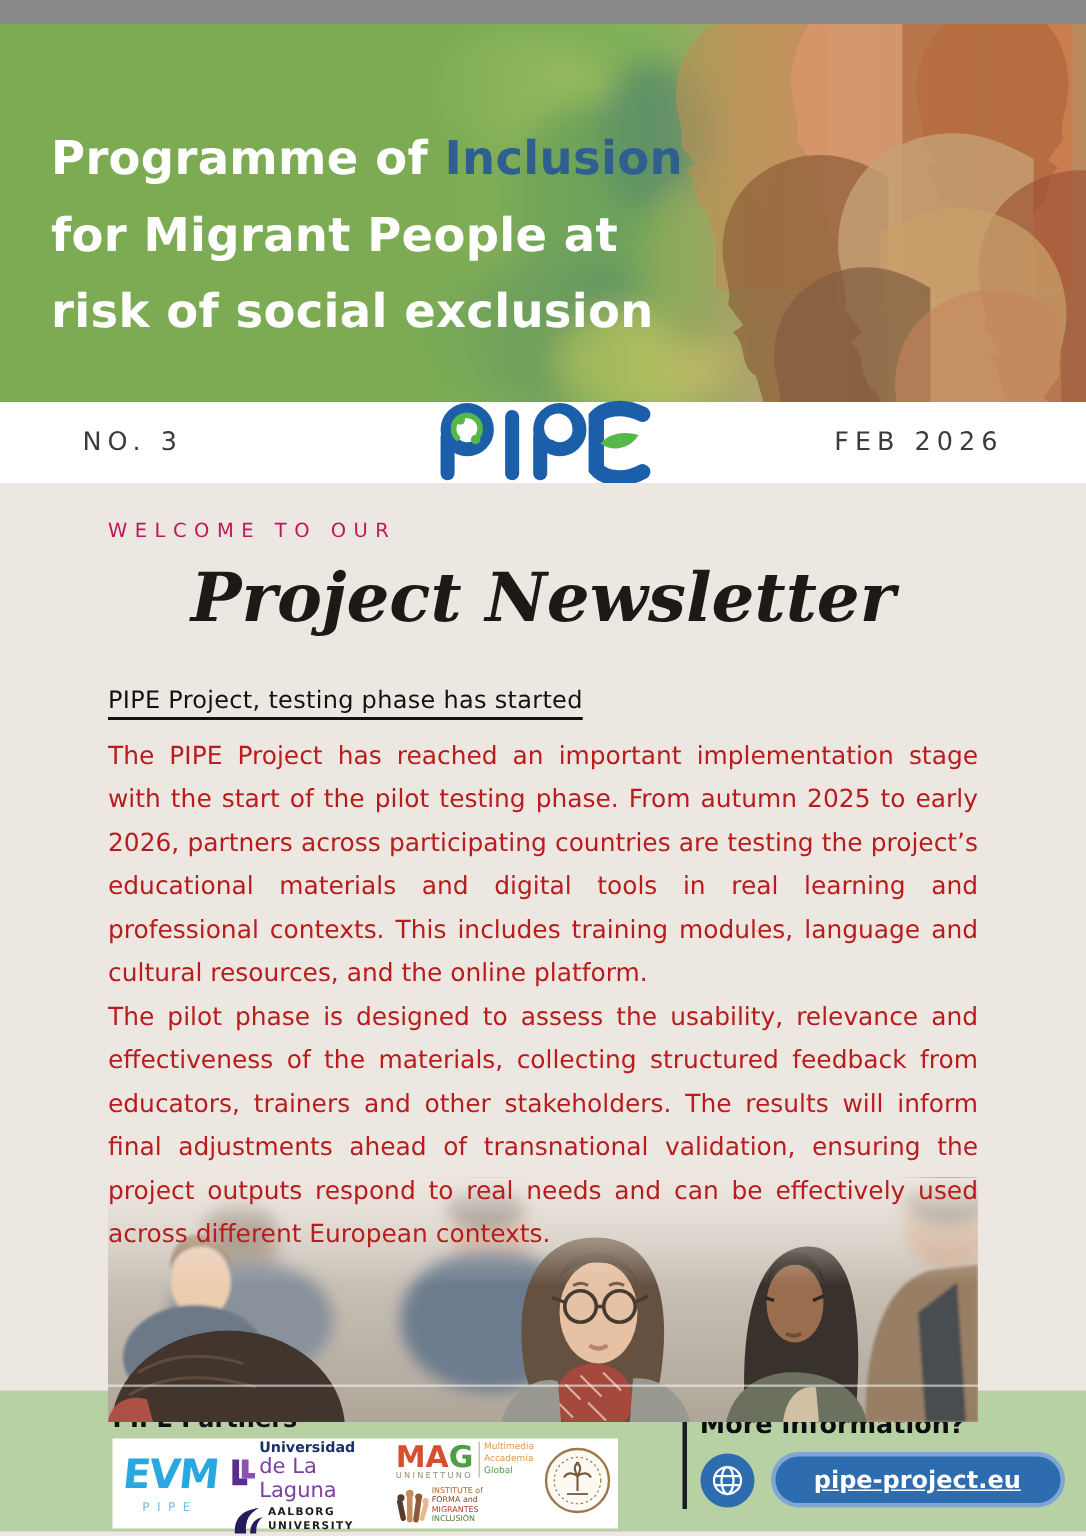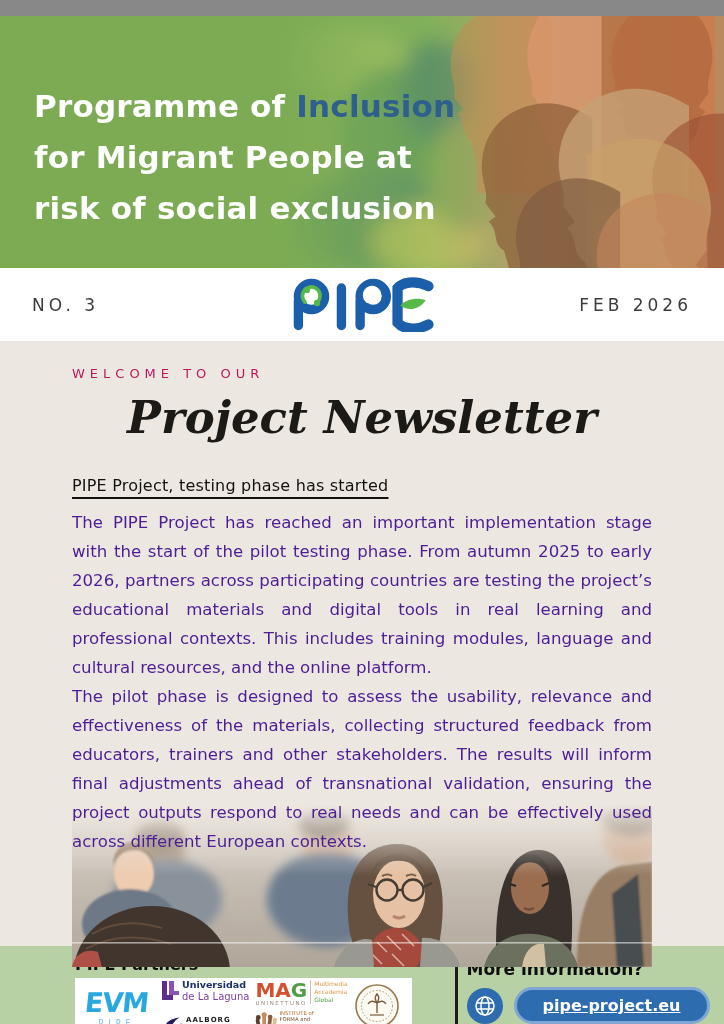--- a/index.html
+++ b/index.html
@@ -12,42 +12,42 @@
   .banner{position:relative;width:724px;height:252px;background:#7cab54;overflow:hidden;}
   .banner-art{position:absolute;inset:0;}
   .banner-title{
     position:absolute;left:34px;top:44px;z-index:5;
     font-size:31px;font-weight:bold;line-height:51px;color:#ffffff;
     letter-spacing:.2px;
   }
   .accent{color:#2e5f8e;}
   
   .issue-bar{
-    position:relative;width:724px;height:73px;background:#ffffff;
+    position:relative;width:724px;height:54px;background:#ffffff;
     display:flex;align-items:center;justify-content:space-between;
-    padding:0 32px;box-sizing:border-box;
+    padding:0 55px;box-sizing:border-box;
   }
   .issue-text{font-size:17px;letter-spacing:4px;color:#3c3c3c;}
   .pipe-logo{position:absolute;left:50%;top:50%;transform:translate(-50%,-50%);}
   
   .content{position:relative;width:724px;height:605px;box-sizing:border-box;padding:25px 72px 0 72px;background:#ece7e0;}
   .welcome{ font-size:13px;letter-spacing:5px;color:#be185d;}
   .newsletter-title{
     margin:10px 0 0 0;text-align:center;
     font-family:"DejaVu Serif","Liberation Serif",serif;
     font-style:italic;font-weight:bold;font-size:45px;color:#1c1a17;
   }
   .article-heading{
     margin:32px 0 0 0;font-size:16px;font-weight:400;color:#15110d;
     text-decoration:underline;text-underline-offset:6px;text-decoration-thickness:1.5px;
     letter-spacing:.2px;
   }
   .body-text{
     margin:13px 0 0 0;text-align:justify;font-size:16.6px;line-height:29px;
-    color:#4c1d95;position:relative;z-index:3;
+    color:#b91c1c;position:relative;z-index:3;
   }
   .body-text.second{margin-top:0;}
   .photo{
     position:relative;z-index:1;margin:-52px 0 0 0;width:580px;height:163px;
   }
   .photo svg{display:block;width:580px;height:163px;}
   
   .page-footer{
     position:relative;width:724px;height:94px;background:#b7d0a4;
     display:flex;box-sizing:border-box;padding:0 0 0 75px;
@@ -57,21 +57,21 @@
   .logo-strip{
     margin-top:4px;width:337px;height:60px;background:#ffffff;
     display:flex;align-items:center;box-sizing:border-box;padding:2px 4px;gap:6px;
   }
   .evm{width:76px;text-align:center;line-height:1;}
   .evm-name{font-size:27px;font-weight:bold;color:#29a8e0;transform:skewX(-6deg);display:inline-block;letter-spacing:-1px;}
   .evm-sub{font-size:8px;letter-spacing:5px;color:#6cc0e8;margin-top:4px;}
   .logo-cell{display:flex;flex-direction:column;justify-content:space-between;height:56px;}
   .ull{display:flex;align-items:center;gap:3px;}
   .ull-text div:first-child{font-size:9.5px;font-weight:bold;color:#1a2f6b;line-height:1.1;}
-  .ull-text div:last-child{font-size:10px;color:#7a3fa0;line-height:1.1;}
+  .ull-text div:last-child{font-size:14px;color:#7a3fa0;line-height:1.1;}
   .aalborg{display:flex;align-items:center;gap:3px;}
   .aalborg-text{font-size:7px;font-weight:bold;letter-spacing:1px;color:#1c1c1c;line-height:1.3;}
   .mag{display:flex;align-items:flex-start;gap:3px;}
   .mag-name{font-size:20px;font-weight:600;line-height:1;}
   .mag-name .g{color:#4f9e45;} .mag-name .ma{color:#d44f2e;}
   .mag-sub{font-size:5.5px;letter-spacing:1.5px;color:#9a8a7a;}
   .mag-tags{border-left:1px solid #c9c0b4;padding-left:3px;font-size:6px;line-height:1.35;}
   .mag-tags div{color:#e09a4a;} .mag-tags div:last-child{color:#4f9e45;}
   .institute{display:flex;align-items:center;gap:2px;}
   .inst-text{font-size:5.3px;line-height:1.25;}

